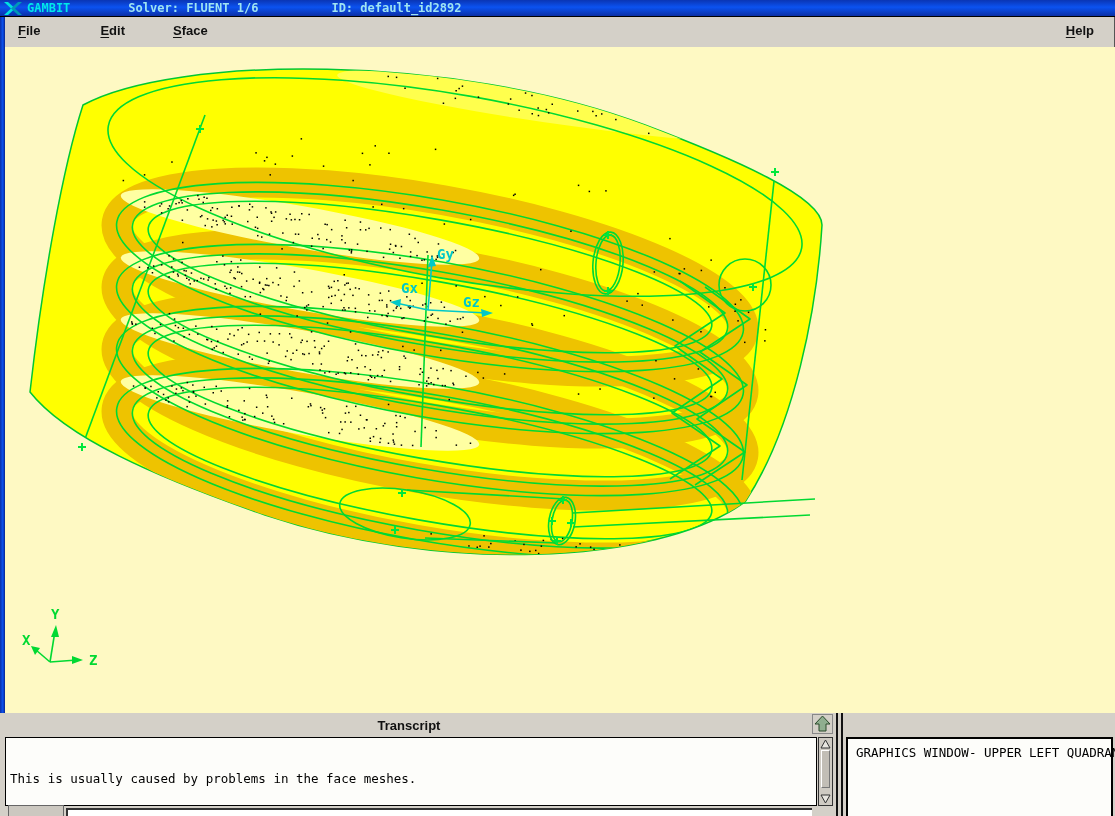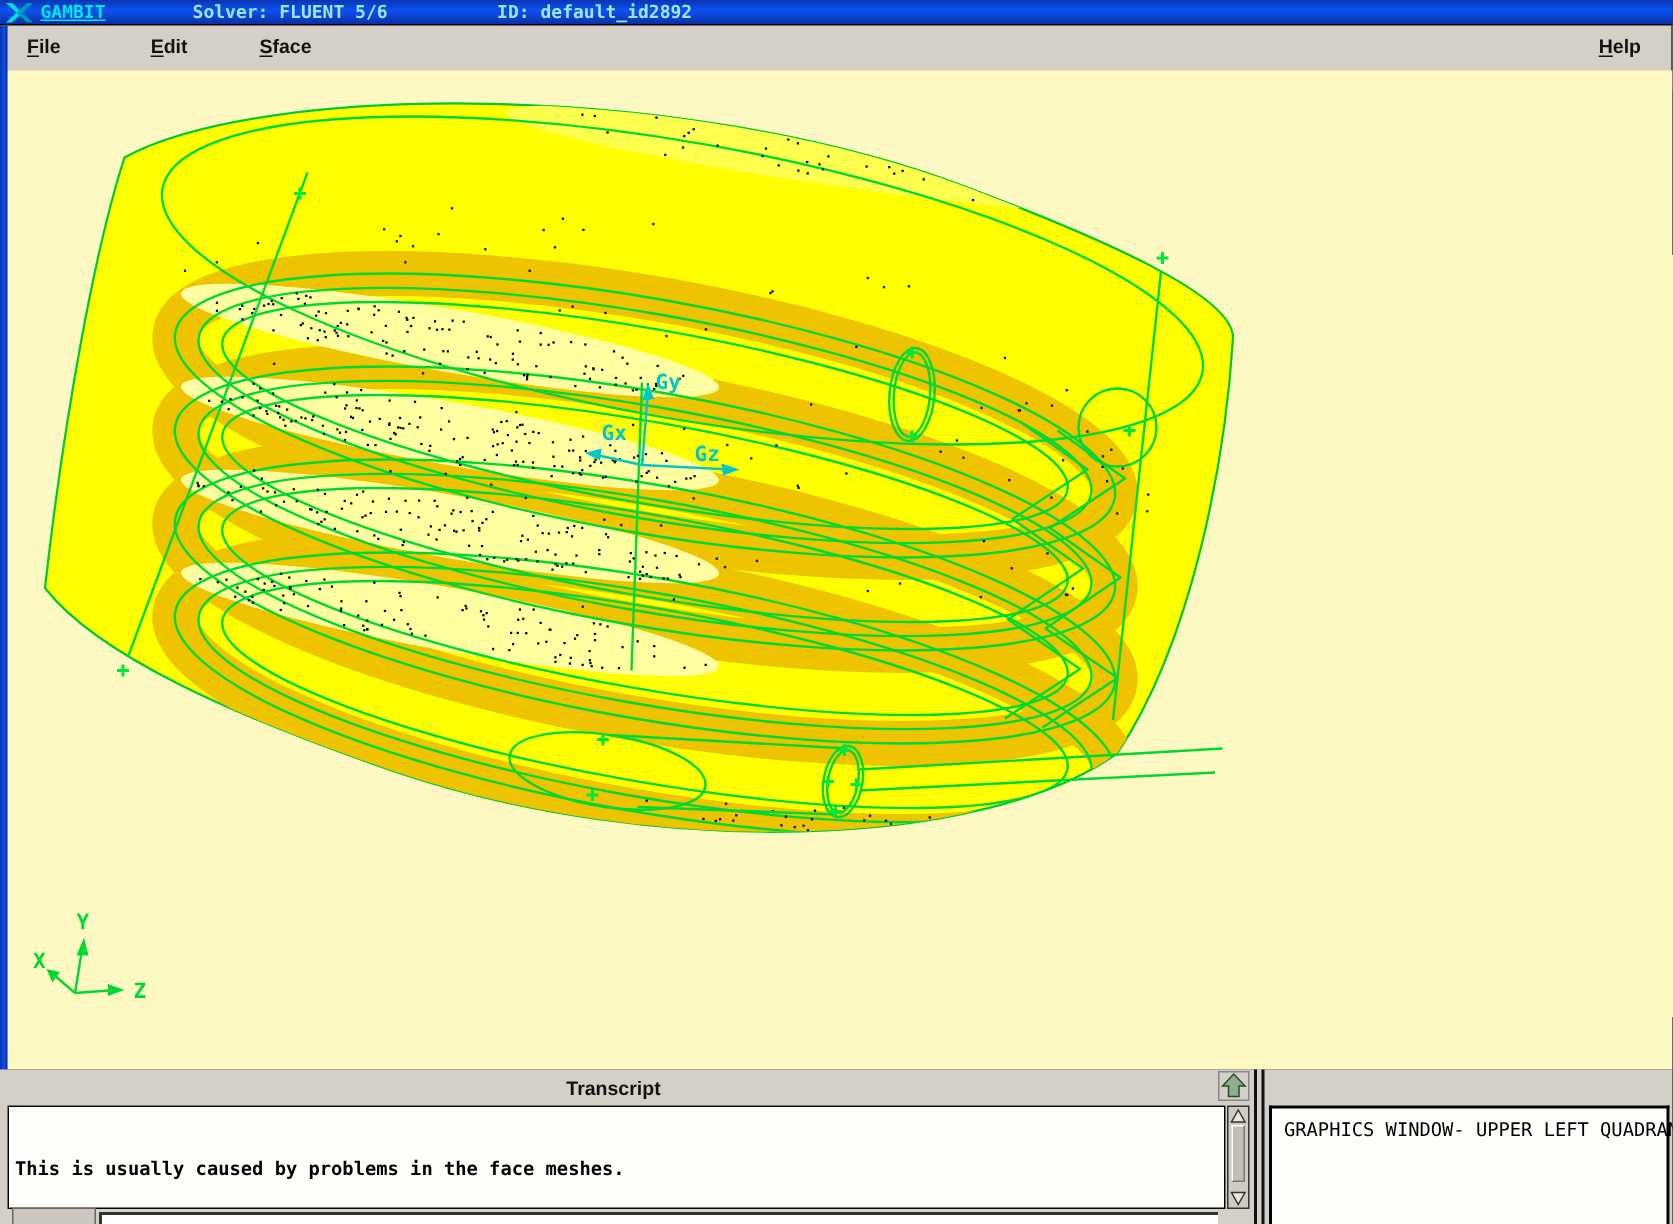--- a/index.html
+++ b/index.html
@@ -9,21 +9,21 @@
 
   
   .titlebar {
     position:absolute; left:0; top:0; width:1115px; height:17px;
     background:linear-gradient(180deg,#0a35b4 0%,#0b52f0 45%,#0a2fa6 100%);
     display:flex; align-items:center;
     font-family:"DejaVu Sans Mono", monospace; font-weight:bold; font-size:12px;
     border-bottom:1px solid #000;
   }
   .titlebar .logo { width:20px; height:15px; margin-left:3px; }
-  .t-app { color:#00e8e8; margin-left:4px;text-decoration:underline; }
+  .t-app { color:#00e8e8; margin-left:4px; }
   .t-solver { color:#9fe4f2; margin-left:58px; }
   .t-id { color:#9fe4f2; margin-left:73px; }
 
   
   .menubar {
     position:absolute; left:0; top:17px; width:1115px; height:44px;
     background:#d4d0c8; border-bottom:2px solid #1a1a1a; border-right:1px solid #555;
     display:flex; align-items:center;
     font-weight:bold; font-size:13px; color:#111;
   }
@@ -54,21 +54,21 @@
     position:absolute; height:20px; text-align:center;
     font-weight:bold; font-size:13px; color:#111; line-height:20px;
   }
   .transcript-header { left:5px; top:3px; width:808px; }
   .transcript-box {
     position:absolute; left:5px; top:24px; width:812px; height:69px;
     background:#fdfdfa; border:1px solid #000;
     font-family:"DejaVu Sans Mono", monospace; font-size:12.5px; color:#000;
     padding:1px 0 0 4px; line-height:16px; white-space:pre; overflow:hidden;
   }
-  .transcript-line { height:16px;font-weight:bold; }
+  .transcript-line { height:16px; }
   .scrollbar {
     position:absolute; left:818px; top:24px; width:15px; height:69px;
     background:#cfcbc3; border:1px solid #333;
   }
   .sb-btn { position:absolute; left:1px; width:11px; height:10px; }
   .sb-thumb { position:absolute; left:2px; top:12px; width:9px; height:38px;
     background:#c2beb6; border-left:1px solid #fff; border-top:1px solid #fff;
     border-right:1px solid #777; border-bottom:1px solid #777; }
   .expand-btn {
     position:absolute; left:812px; top:1px; width:21px; height:20px;
@@ -100,21 +100,21 @@
 <body>
 
 <div class="app">
 
   <div class="titlebar">
     <svg class="logo" viewBox="0 0 20 15">
       <polygon points="1,1 8,7.5 1,14 5,14 12,7.5 5,1" fill="#00e0e0"></polygon>
       <polygon points="19,1 12,7.5 19,14 15,14 8,7.5 15,1" fill="#0098b8"></polygon>
     </svg>
     <span class="t-app">GAMBIT</span>
-    <span class="t-solver">Solver: FLUENT 5/6</span>
+    <span class="t-solver">Solver: FLUENT 1/6</span>
     <span class="t-id">ID: default_id2892</span>
   </div>
 
   <div class="menubar">
     <span class="menu-item"><span class="u">F</span><span>ile</span></span>
     <span class="menu-item"><span class="u">E</span><span>dit</span></span>
     <span class="menu-item"><span class="u">S</span><span>face</span></span>
     <span class="menu-item menu-help"><span class="u">H</span><span>elp</span></span>
   </div>
 

